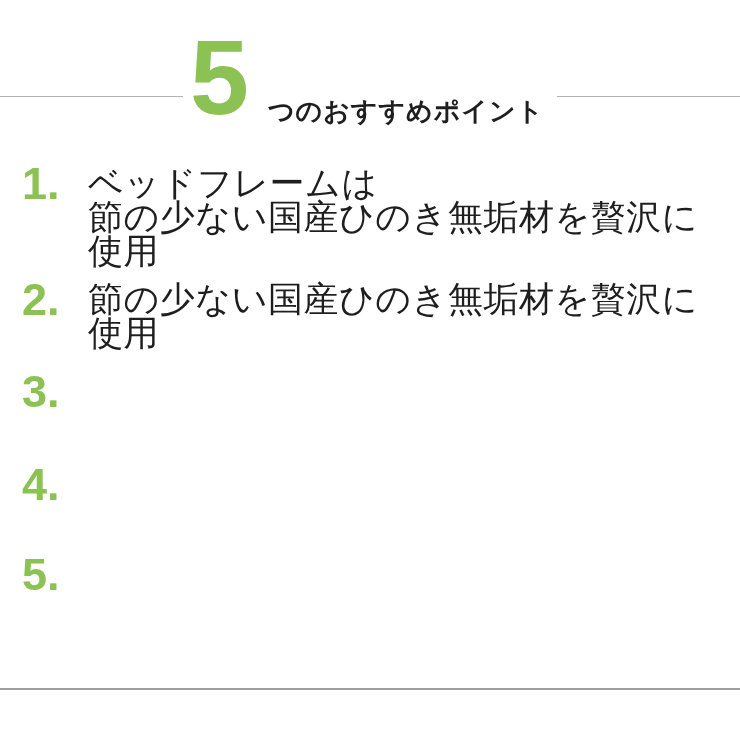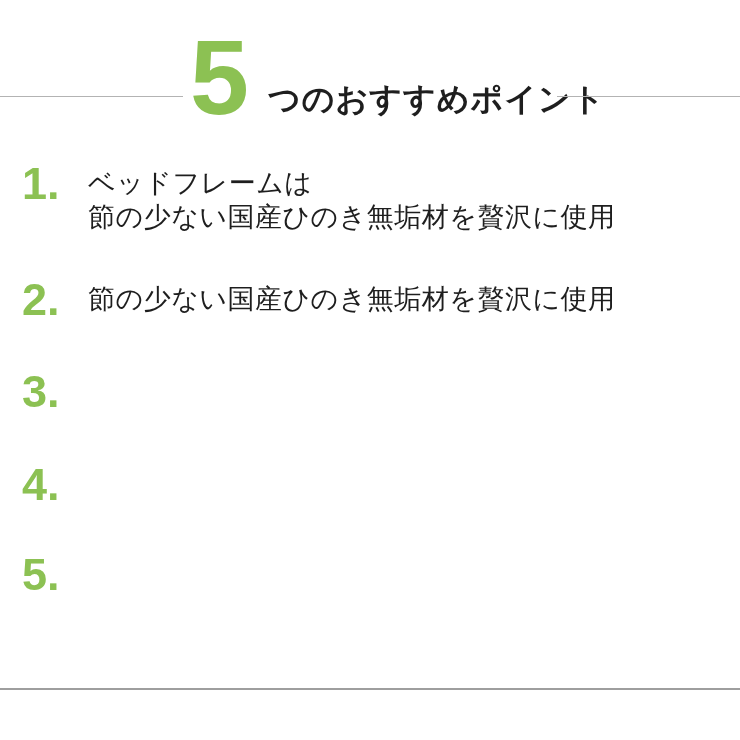--- a/index.html
+++ b/index.html
@@ -27,22 +27,22 @@
     left: 190px;
     top: 24px;
     font-size: 106px;
     line-height: 1;
     font-weight: bold;
     color: var(--accent, #8cc153);
   }
   .header-title {
     position: absolute;
     left: 268px;
-    top: 80px;
-    font-size: 32px;
+    top: 96px;
+    font-size: 26px;
     line-height: 1.2;
     font-weight: 600;
     letter-spacing: 1px;
     color: #1e1e1e;
   }
   
   .point {
     position: absolute;
     left: 22px;
     right: 16px;
@@ -57,21 +57,21 @@
   .point-number {
     flex: 0 0 66px;
     width: 66px;
     font-size: 45px;
     line-height: 1.05;
     font-weight: bold;
     color: var(--accent, #8cc153);
   }
   .point-text {
     padding-top: 6px;
-    font-size: 27px;
+    font-size: 35px;
     line-height: 34px;
     font-weight: 500;
     letter-spacing: 0.5px;
     color: #1e1e1e;
   }
   .point-text .line { display: block; }
   
   .bottom-divider {
     position: absolute;
     top: 688px;

